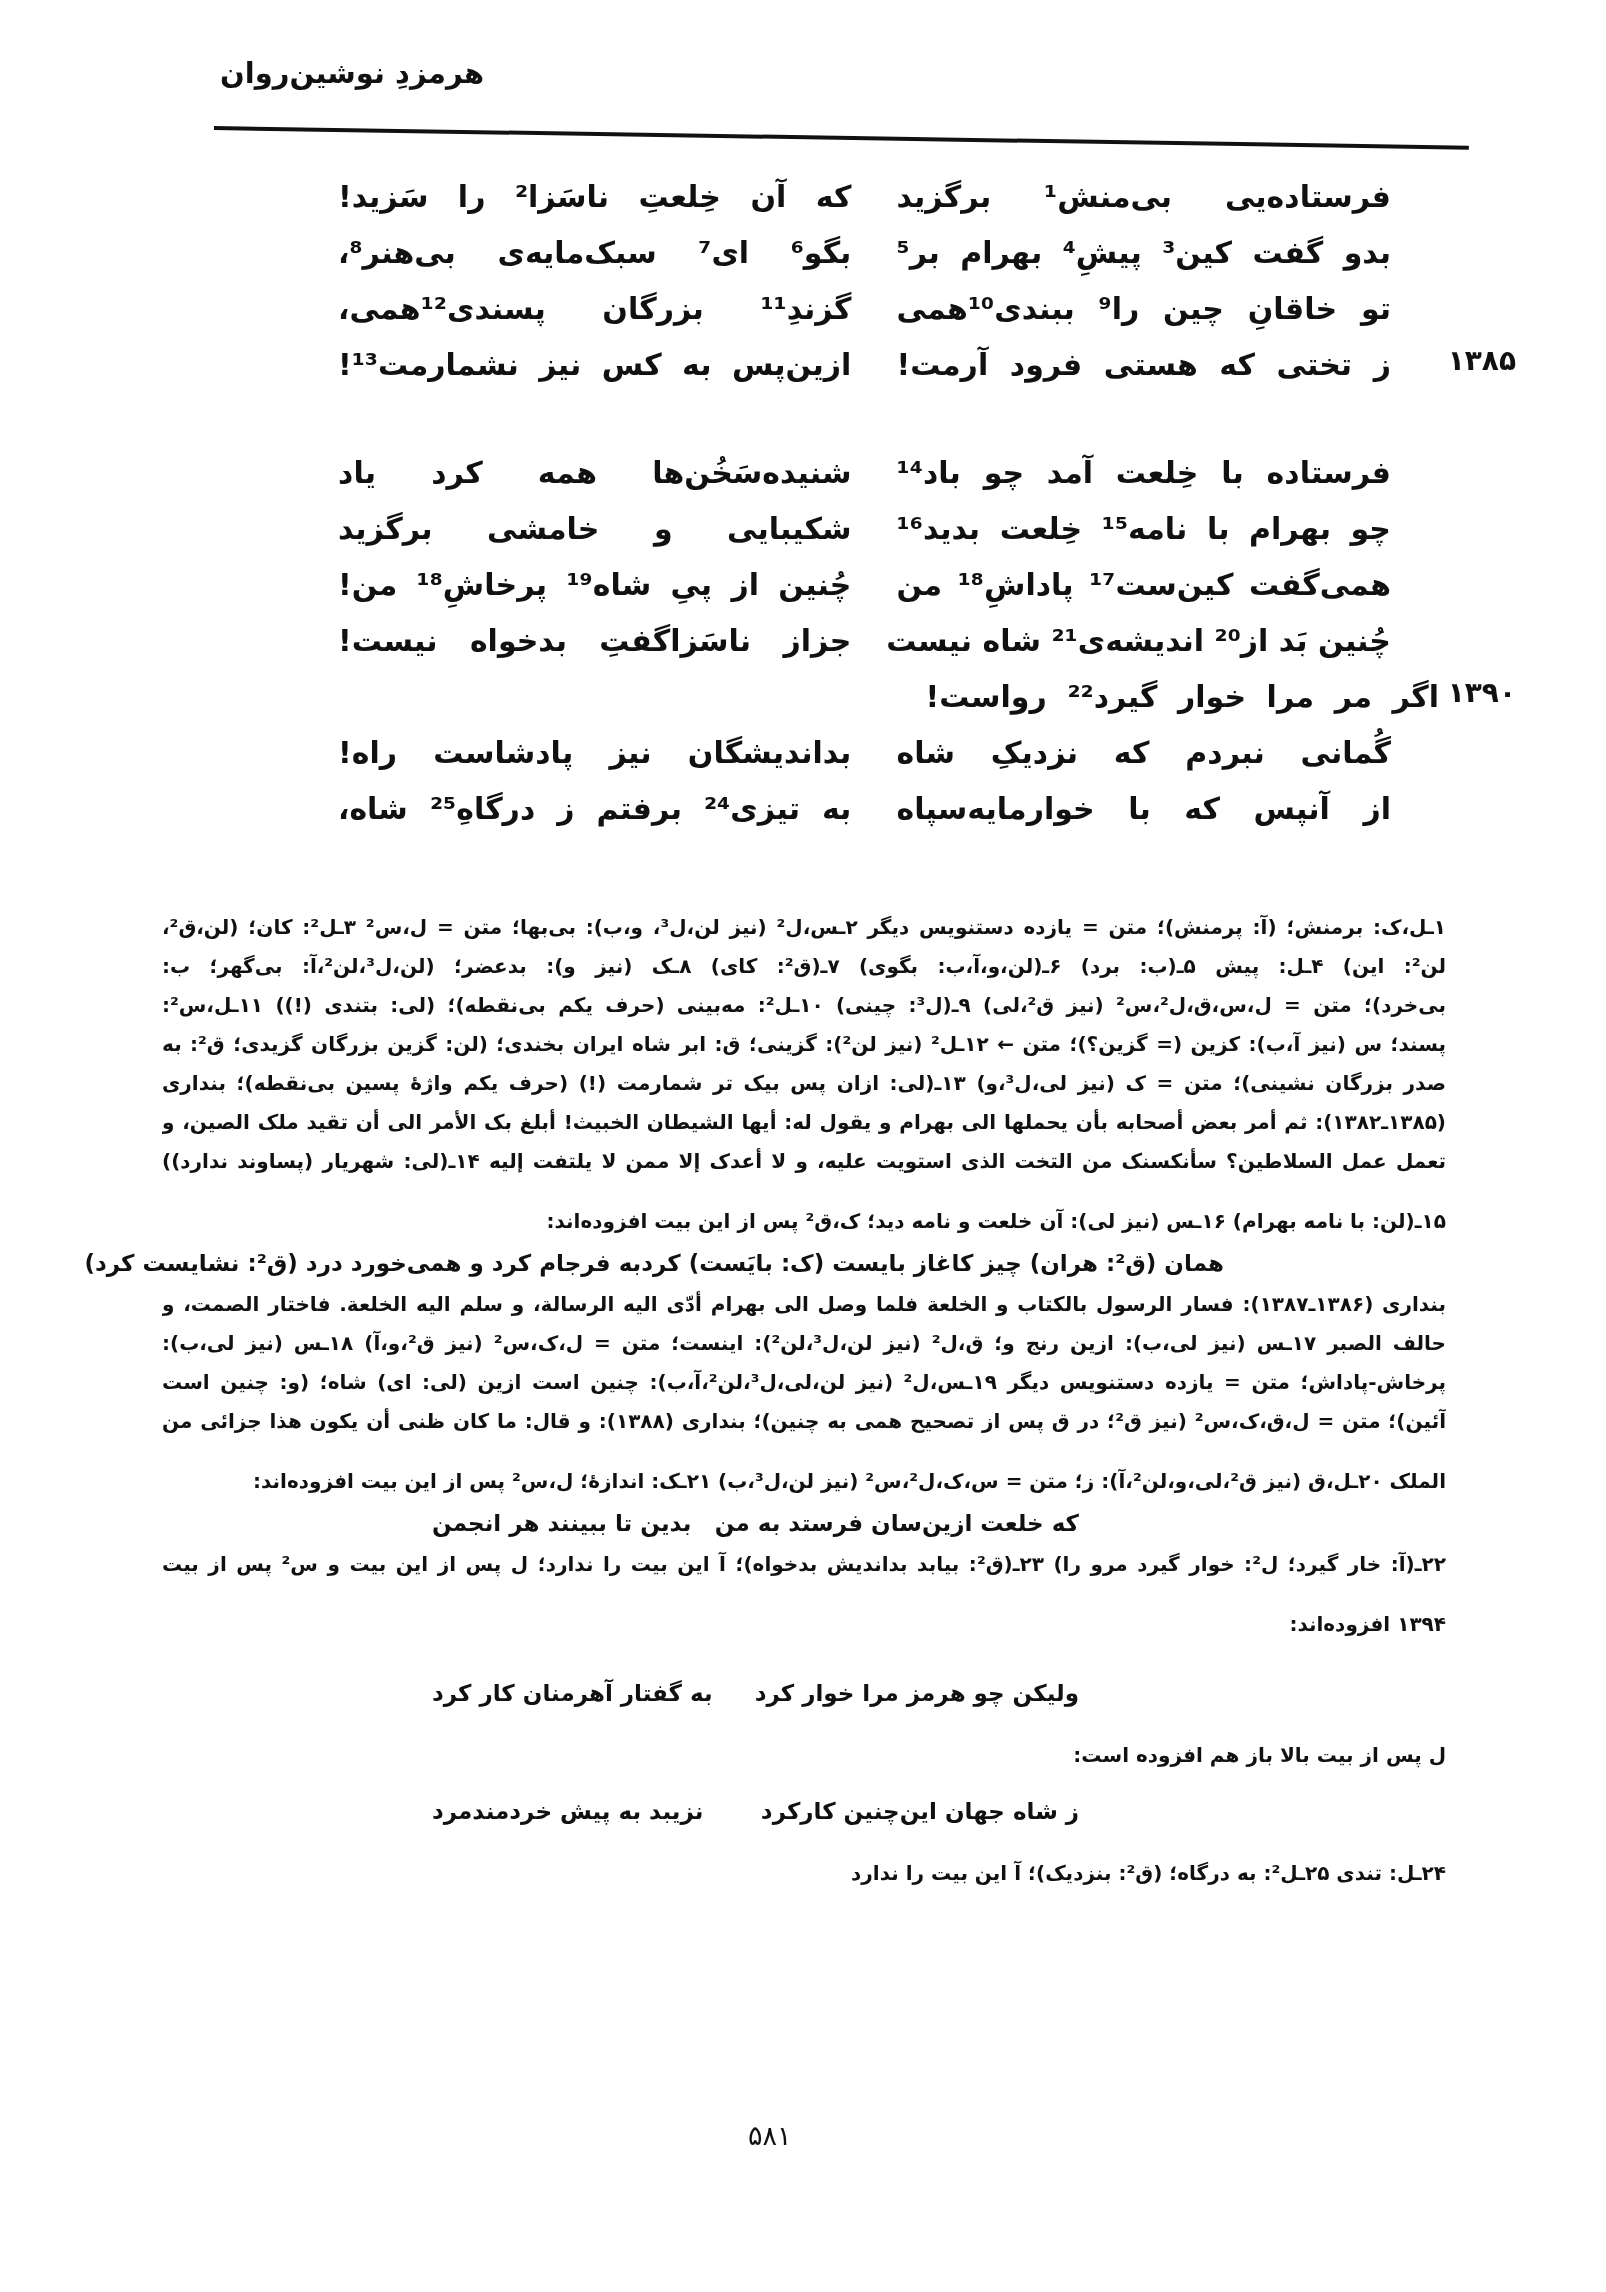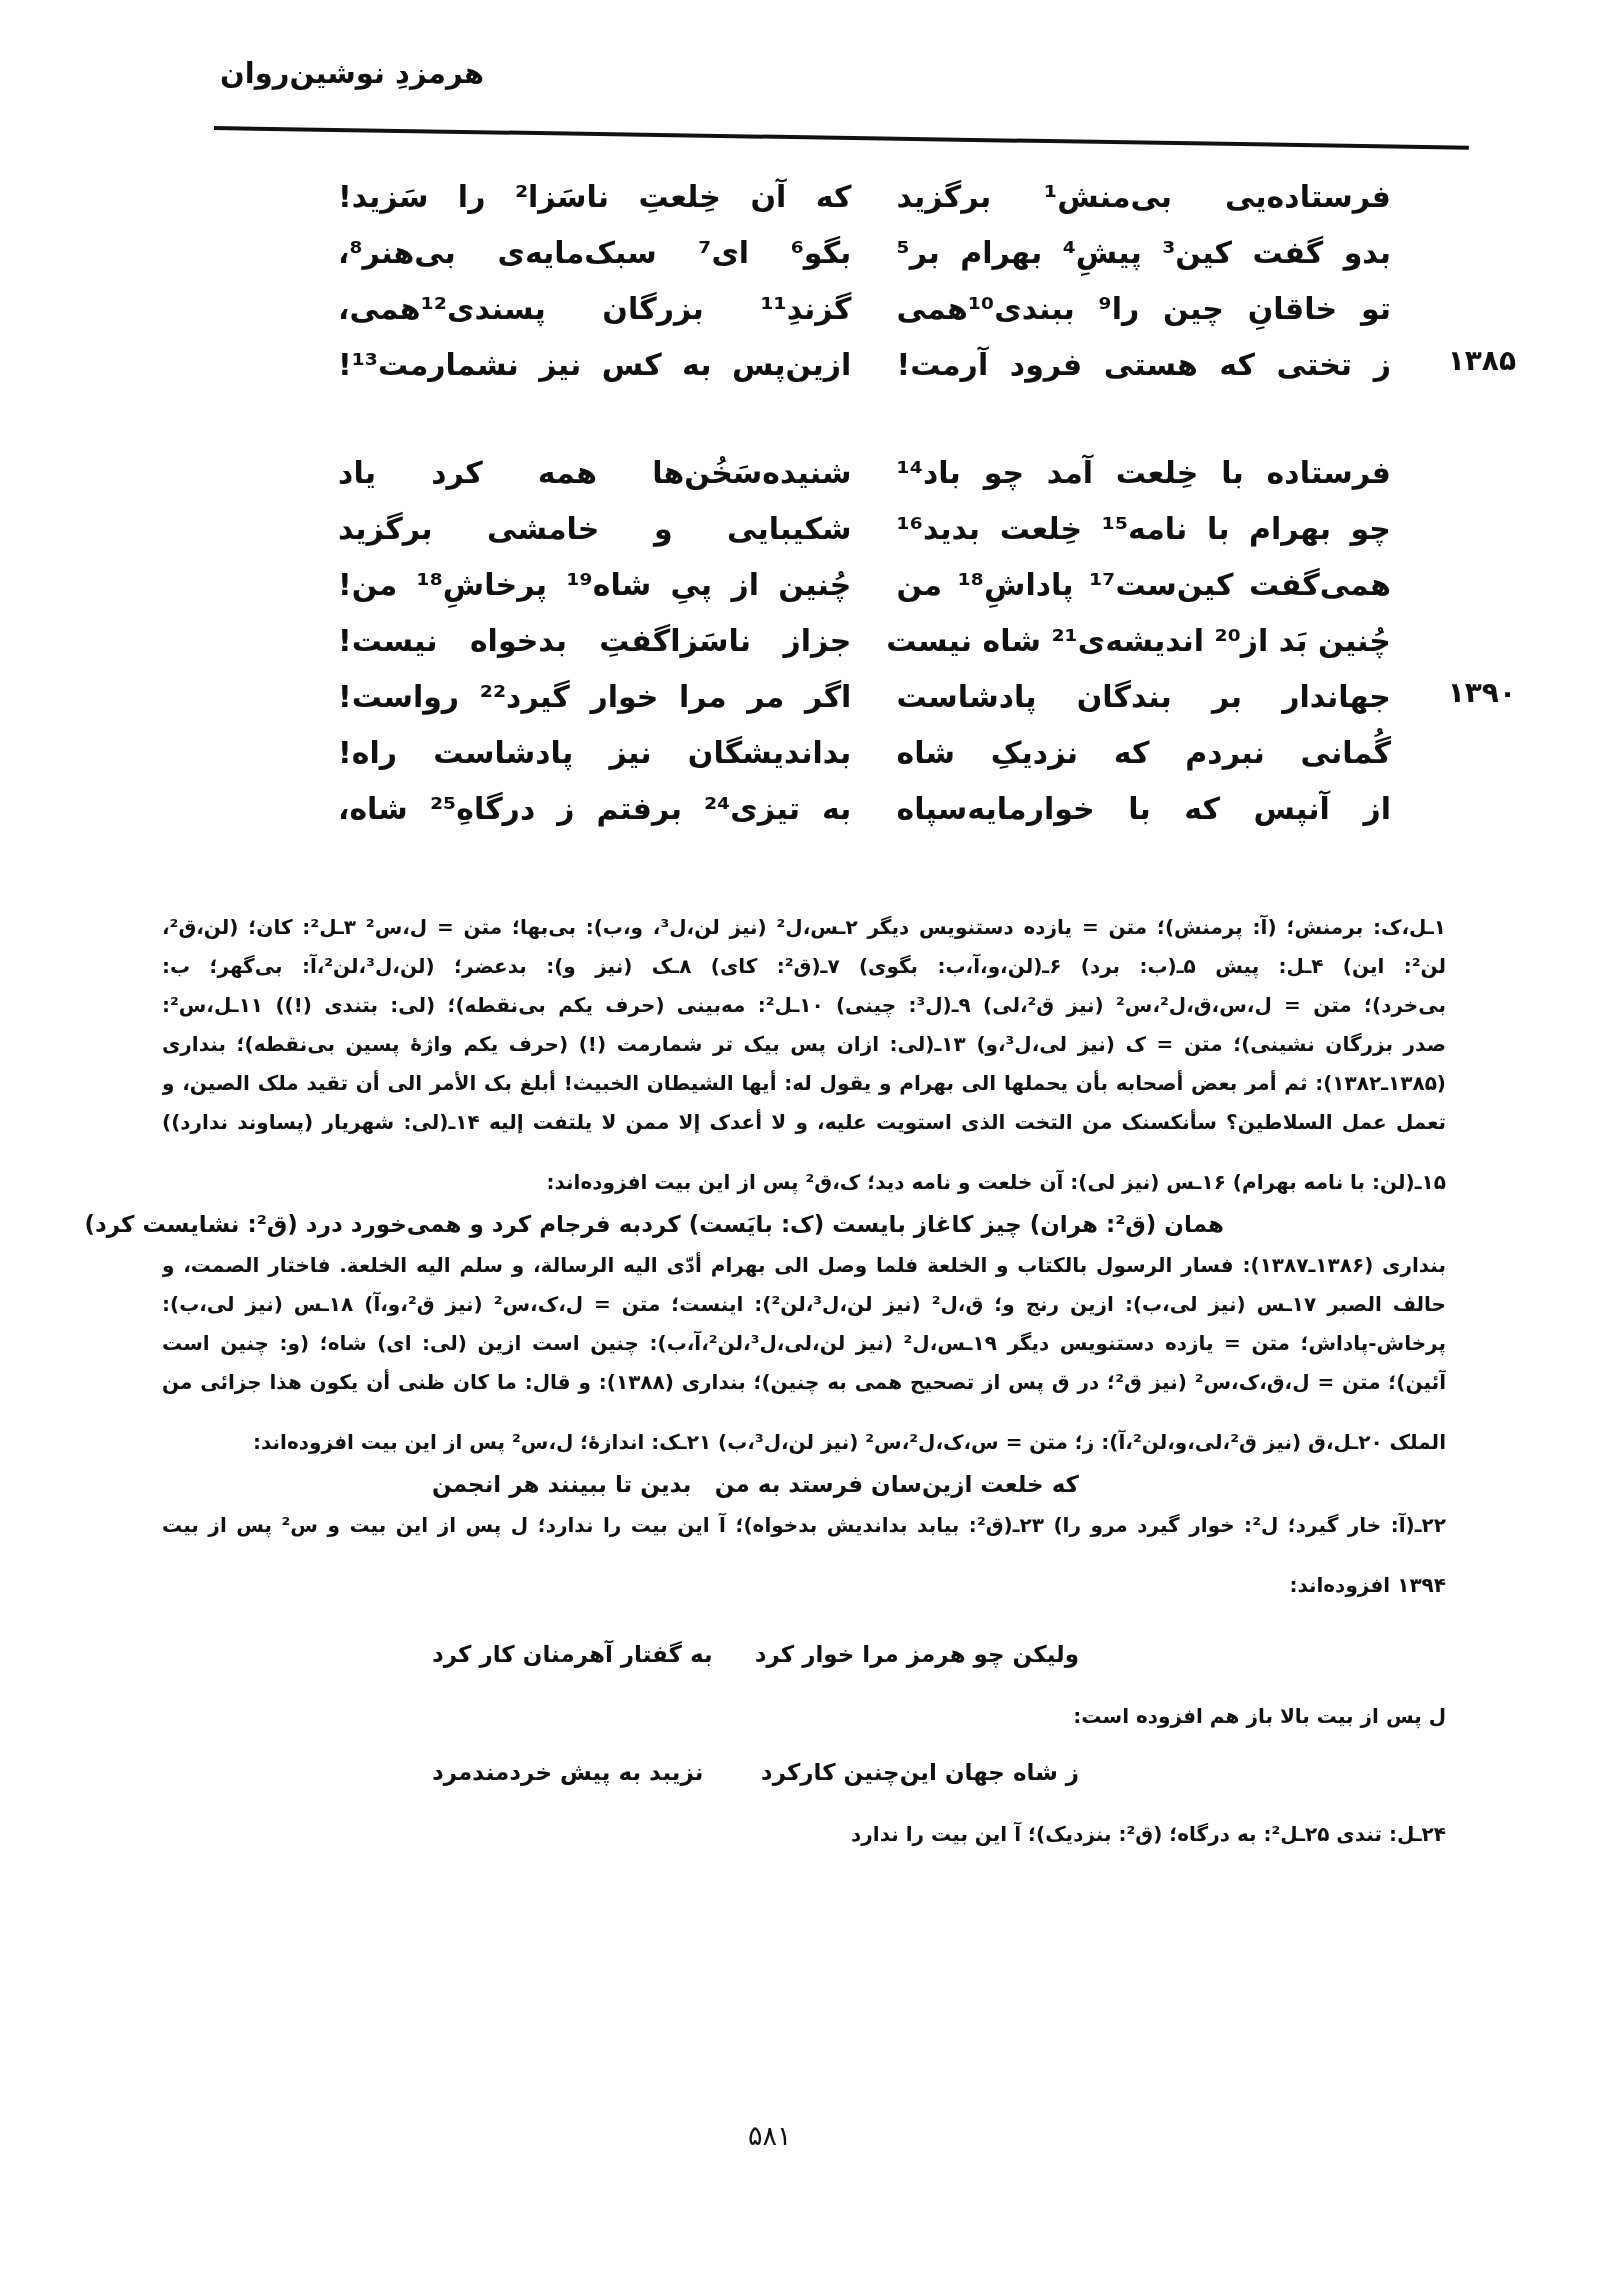--- a/index.html
+++ b/index.html
@@ -163,37 +163,37 @@
     <div class="couplet">
       <div class="hemistich first">همی‌گفت کین‌ست¹⁷ پاداشِ¹⁸ من</div>
       <div class="hemistich second">چُنین از پیِ شاه¹⁹ پرخاشِ¹⁸ من!</div>
     </div>
     <div class="couplet">
       <div class="hemistich first">چُنین بَد از²⁰ اندیشه‌ی²¹ شاه نیست</div>
       <div class="hemistich second">جزاز ناسَزاگفتِ بدخواه نیست!</div>
     </div>
     <div class="couplet">
       <span class="verse-num">۱۳۹۰</span>
-      <div class="hemistich first">جهاندار بر بندگان پادشاست</div>
       <div class="hemistich second">اگر مر مرا خوار گیرد²² رواست!</div>
     </div>
     <div class="couplet">
       <div class="hemistich first">گُمانی نبردم که نزدیکِ شاه</div>
       <div class="hemistich second">بداندیشگان نیز پادشاست راه!</div>
     </div>
     <div class="couplet">
       <div class="hemistich first">از آنپس که با خوارمایه‌سپاه</div>
       <div class="hemistich second">به تیزی²⁴ برفتم ز درگاهِ²⁵ شاه،</div>
     </div>
   </div>
 
   <div class="footnotes">
     <div class="fn-line">۱ـل،ک: برمنش؛ (آ: پرمنش)؛ متن = یازده دستنویس دیگر ۲ـس،ل² (نیز لن،ل³، و،ب): بی‌بها؛ متن = ل،س² ۳ـل²: کان؛ (لن،ق²،</div>
     <div class="fn-line">لن²: این) ۴ـل: پیش ۵ـ(ب: برد) ۶ـ(لن،و،آ،ب: بگوی) ۷ـ(ق²: کای) ۸ـک (نیز و): بدعضر؛ (لن،ل³،لن²،آ: بی‌گهر؛ ب:</div>
     <div class="fn-line">بی‌خرد)؛ متن = ل،س،ق،ل²،س² (نیز ق²،لی) ۹ـ(ل³: چینی) ۱۰ـل²: مه‌بینی (حرف یکم بی‌نقطه)؛ (لی: بتندی (!)) ۱۱ـل،س²:</div>
+    <div class="fn-line">پسند؛ س (نیز آ،ب): کزین (= گزین؟)؛ متن ← ۱۲ـل² (نیز لن²): گزینی؛ ق: ابر شاه ایران بخندی؛ (لن: گزین بزرگان گزیدی؛ ق²: به</div>
     <div class="fn-line">صدر بزرگان نشینی)؛ متن = ک (نیز لی،ل³،و) ۱۳ـ(لی: ازان پس بیک تر شمارمت (!) (حرف یکم واژهٔ پسین بی‌نقطه)؛ بنداری</div>
     <div class="fn-line">(۱۳۸۵ـ۱۳۸۲): ثم أمر بعض أصحابه بأن یحملها الی بهرام و یقول له: أیها الشیطان الخبیث! أبلغ بک الأمر الی أن تقید ملک الصین، و</div>
     <div class="fn-line">تعمل عمل السلاطین؟ سأنکسنک من التخت الذی استویت علیه، و لا أعدک إلا ممن لا یلتفت إلیه ۱۴ـ(لی: شهریار (پساوند ندارد))</div>
     <div class="fn-line"></div>
     <div class="fn-line short">۱۵ـ(لن: با نامه بهرام) ۱۶ـس (نیز لی): آن خلعت و نامه دید؛ ک،ق² پس از این بیت افزوده‌اند:</div>
 
     <div class="fn-quote">
       <span class="q1">همان (ق²: هران) چیز کاغاز بایست (ک: بایَست) کرد</span>
       <span class="q2">به فرجام کرد و همی‌خورد درد (ق²: نشایست کرد)</span>
     </div>

